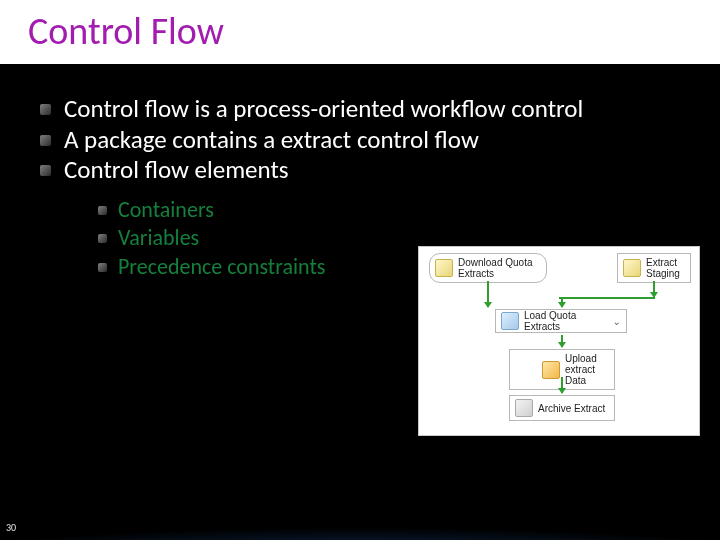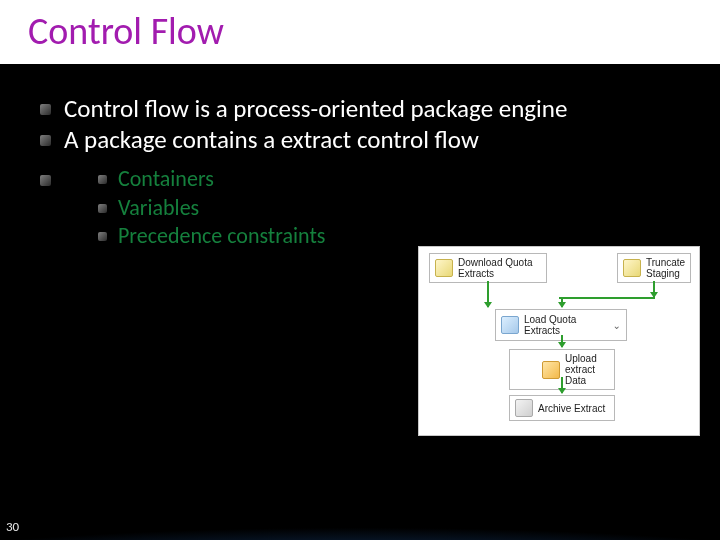--- a/index.html
+++ b/index.html
@@ -92,23 +92,23 @@
     width: 18px;
     height: 18px;
     flex: 0 0 18px;
     border-radius: 2px;
   }
   .icon-script   { background: linear-gradient(135deg,#fff6c9,#e8d877); border:1px solid #c7b24d; }
   .icon-truncate { background: linear-gradient(135deg,#fff6c9,#e8d877); border:1px solid #c7b24d; }
   .icon-loop     { background: linear-gradient(135deg,#dcefff,#a6c9ea); border:1px solid #7aa6cf; }
   .icon-upload   { background: linear-gradient(135deg,#ffe6a8,#f3b94a); border:1px solid #cf9a33; }
   .icon-archive  { background: linear-gradient(135deg,#f3f3f3,#cfcfcf); border:1px solid #a9a9a9; }
-  .node-download { top: 6px;  left: 10px; width: 118px; }
+  .node-download { top: 6px;  left: 10px; width: 118px; border-radius: 11px; }
   .node-truncate { top: 6px;  right: 8px; width: 74px; }
-  .node-loop     { top: 62px; left: 76px; width: 132px; height: 32px; }
+  .node-loop     { top: 62px; left: 76px; width: 132px; height: 24px; }
   .node-loop .chev { margin-left:auto; font-size:10px; color:#666; }
   .node-upload   { top: 102px; left: 90px; width: 106px; padding-left: 32px; }
   .node-archive  { top: 148px; left: 90px; width: 106px; }
   .arrow {
     position: absolute;
     background: #2e9e2e;
   }
   .arrow.v { width: 2px; }
   .arrow.v::after {
     content: "";
@@ -122,60 +122,61 @@
   .a-tr-v { right: 44px; top: 34px; height: 16px; }
   .a-tr-h { top: 50px; right: 44px; width: 96px; height: 2px; }
   .a-tr-h::after{display:none;}
   .a-tr-d { left: 142px; top: 50px; height: 10px; }
   .a-loop { left: 142px; top: 88px; height: 12px; }
   .a-up   { left: 142px; top: 130px; height: 16px; }
   .page-num {
     position: absolute;
     left: 6px;
     bottom: 6px;
-    font-size: 13px;
+    font-size: 10px;
     color: #e8e8e8;
   }
   .footer-swoosh {
     position: absolute;
     left: 0; right: 0; bottom: 0;
     height: 44px;
     background: radial-gradient(120% 180% at 50% 180%, rgba(30,90,160,0.9) 0%, rgba(20,60,110,0.6) 30%, rgba(0,0,0,0) 60%);
     pointer-events: none;
   }
 </style>
 </head>
 <body>
 
 <div class="title-area">
   <h1>Control Flow</h1>
 </div>
 
 <div class="content">
   <ul class="lvl1">
-    <li>Control flow is a process-oriented package engine</li>
+    <li>Control flow is a process-oriented workflow control</li>
     <li>A package contains a extract control flow</li>
     <li>
+      <span>Control flow elements</span>
       <ul class="lvl2">
         <li>Containers</li>
         <li>Variables</li>
         <li>Precedence constraints</li>
       </ul>
     </li>
   </ul>
 </div>
 
 <div class="diagram">
   <div class="node node-download">
     <span class="icon icon-script"></span>
     <span>Download Quota Extracts</span>
   </div>
   <div class="node node-truncate">
     <span class="icon icon-truncate"></span>
-    <span>Truncate Staging</span>
+    <span>Extract Staging</span>
   </div>
   <div class="node node-loop">
     <span class="icon icon-loop"></span>
     <span>Load Quota Extracts</span>
     <span class="chev">⌄</span>
   </div>
   <div class="node node-upload">
     <span class="icon icon-upload"></span>
     <span>Upload extract Data</span>
   </div>

